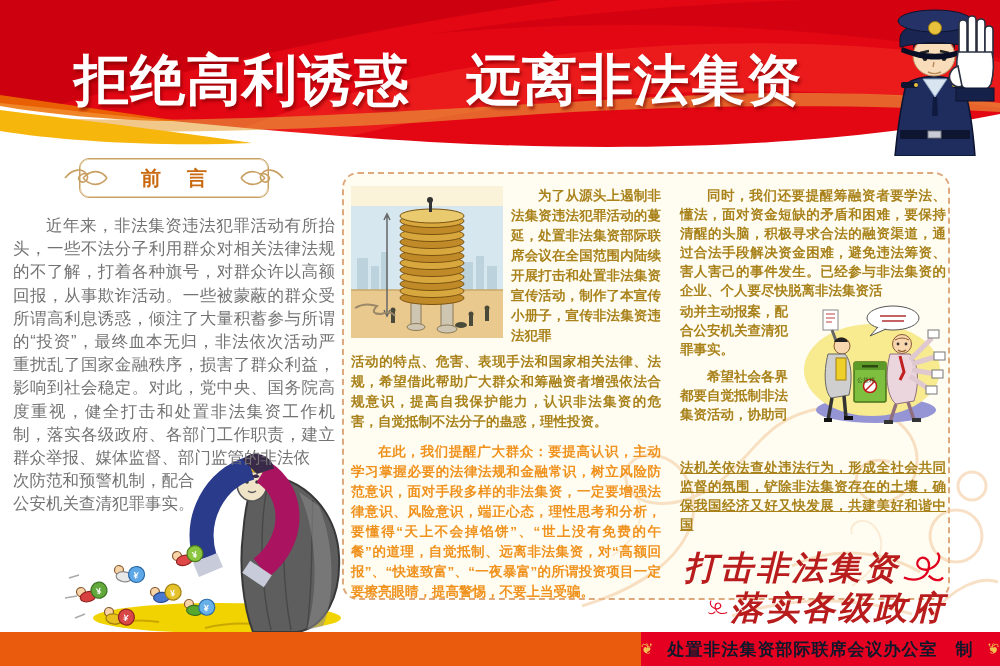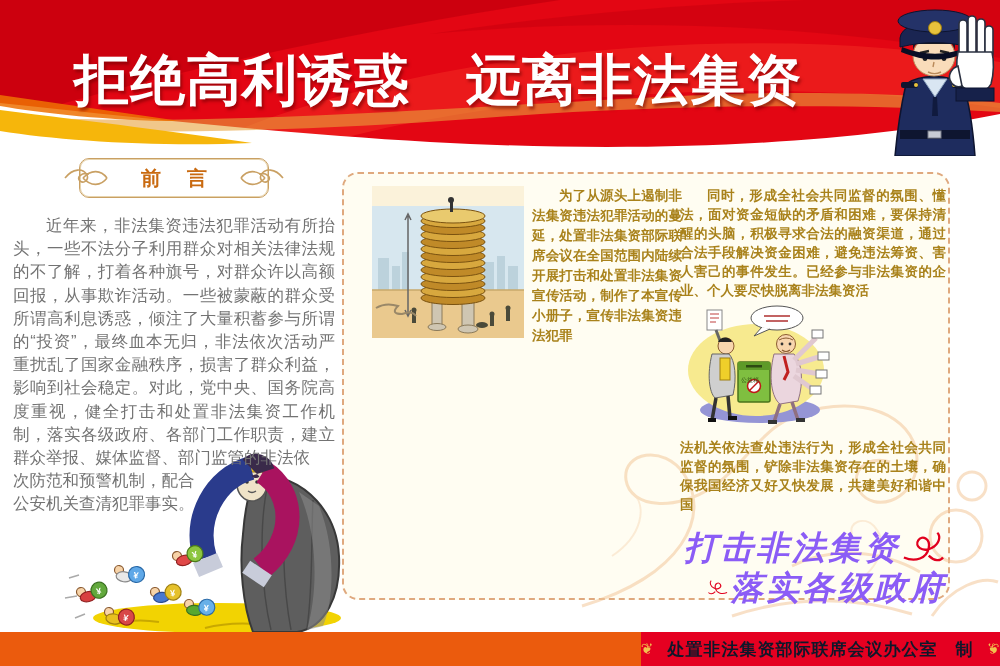--- a/index.html
+++ b/index.html
@@ -26,37 +26,37 @@
   .pf-body{ font-size:16.5px; line-height:23.2px; color:#737373; text-align:justify; }
   .pf-body.ind{ text-indent:2em; }
   .pf-body.narrow{ width:192px; text-align:left; }
   .bear{ position:absolute; left:42px; top:292px; z-index:0; }
   .left-col p{ position:relative; z-index:1; }
 
   
   .dash-box{ position:absolute; left:342px; top:172px; width:608px; height:428px;
              border:2px dashed #DFA97E; border-radius:16px; background:#FFFDF2; }
   .col{ position:absolute; top:12px; z-index:2; }
-  .col.mid{ left:28px; width:310px; }
+  .col.mid{ left:7px; width:310px; }
   .col.rgt{ left:336px; width:266px; }
   .gold{ color:#A9821B; }
   .orange{ color:#F0921E; }
   .boxp{ font-size:13.5px; line-height:20px; text-align:justify; font-weight:700; }
   .rgt .boxp{ line-height:19px; }
   .ind{ text-indent:2em; }
   .row{ display:flex; gap:8px; }
   .row .wrap-txt{ flex:1 1 auto; }
   .mid .tower{ flex:0 0 auto; }
   .rgt .cartoon{ flex:0 0 auto; }
   .narrow2{ width:108px; }
   .narrow2 p + p{ margin-top:8px; }
-  .p2wide{ margin-top:4px; }
-
-  
-  .slogan{ margin-top:14px; color:#8b5cf6; font-weight:900; font-style:italic;
+  .p2wide{ margin-top:24px;text-decoration:underline; }
+
+  
+  .slogan{ margin-top:14px; color:#b91c1c; font-weight:900; font-style:italic;
            font-size:33px; letter-spacing:3px; line-height:40px; white-space:nowrap; }
   .sl1{ margin-left:4px; display:flex; align-items:center; }
   .sl2{ margin-left:26px; display:flex; align-items:center; }
   .sw{ margin:0 2px; }
   .sw.flip{ transform:scaleX(-1); }
 
   
   .bg-flourish{ position:absolute; left:552px; top:366px; z-index:1; pointer-events:none; }
 
   
@@ -240,25 +240,31 @@
               <rect x="118" y="130" width="4" height="10"></rect>
               <circle cx="120" cy="128" r="2.5"></circle>
               <rect x="134" y="124" width="4" height="11"></rect>
               <circle cx="136" cy="122" r="2.5"></circle>
               <ellipse cx="110" cy="139" rx="6" ry="3"></ellipse>
             </g>
           <path d="M4,122 q10,-6 22,-2 q-8,8 4,8 q10,-4 14,2" stroke="#9A8868" stroke-width="2" fill="none"></path>
         </svg>
         <p class="boxp gold ind wrap-txt">为了从源头上遏制非法集资违法犯罪活动的蔓延，处置非法集资部际联席会议在全国范围内陆续开展打击和处置非法集资宣传活动，制作了本宣传小册子，宣传非法集资违法犯罪</p>
       </div>
+      <p class="boxp gold" style="margin-top:6px">活动的特点、危害、表现手法和国家相关法律、法规，希望借此帮助广大群众和筹融资者增强依法合规意识，提高自我保护能力，认识非法集资的危害，自觉抵制不法分子的蛊惑，理性投资。</p>
+      <p class="boxp orange ind" style="margin-top:10px">在此，我们提醒广大群众：要提高认识，主动学习掌握必要的法律法规和金融常识，树立风险防范意识，面对手段多样的非法集资，一定要增强法律意识、风险意识，端正心态，理性思考和分析，要懂得“天上不会掉馅饼”、“世上没有免费的午餐”的道理，自觉抵制、远离非法集资，对“高额回报”、“快速致富”、“一夜暴富”的所谓投资项目一定要擦亮眼睛，提高警惕，不要上当受骗。</p>
     </div>
 
     <div class="col rgt">
-      <p class="boxp gold ind">同时，形成全社会共同监督的氛围、懂法，面对资金短缺的矛盾和困难，要保持清醒的头脑，积极寻求合法的融资渠道，通过合法手段解决资金困难，避免违法筹资、害人害己的事件发生。已经参与非法集资的企业、个人要尽快脱离非法集资活</p>
+      <p class="boxp gold ind">同时，我们还要提醒筹融资者要学法、懂法，面对资金短缺的矛盾和困难，要保持清醒的头脑，积极寻求合法的融资渠道，通过合法手段解决资金困难，避免违法筹资、害人害己的事件发生。已经参与非法集资的企业、个人要尽快脱离非法集资活</p>
       <div class="row" style="margin-top:2px">
+        <div class="narrow2">
+          <p class="boxp gold">动并主动报案，配合公安机关查清犯罪事实。</p>
+          <p class="boxp gold ind">希望社会各界都要自觉抵制非法集资活动，协助司</p>
+        </div>
         <svg class="cartoon" width="150" height="132" viewBox="0 0 150 132">
           <ellipse cx="80" cy="108" rx="60" ry="13" fill="#9595D5"></ellipse>
           <ellipse cx="76" cy="68" rx="68" ry="46" fill="#F7EA8F"></ellipse>
           <ellipse cx="97" cy="16" rx="26" ry="12" fill="#FFFFFF" stroke="#555"></ellipse>
           <path d="M82,25 L74,34 L90,27" fill="#FFFFFF" stroke="#555"></path>
           <path d="M84,14 h26 M86,19 h22" stroke="#B03030" stroke-width="1.6"></path>
           <g>
             <rect x="27" y="8" width="15" height="20" fill="#FFFFFF" stroke="#888"></rect>
             <path d="M30,12 h9 M30,16 h9 M30,20 h6" stroke="#C04040" stroke-width="1.2"></path>
             <path d="M36,28 L42,44" stroke="#666" stroke-width="3"></path>

